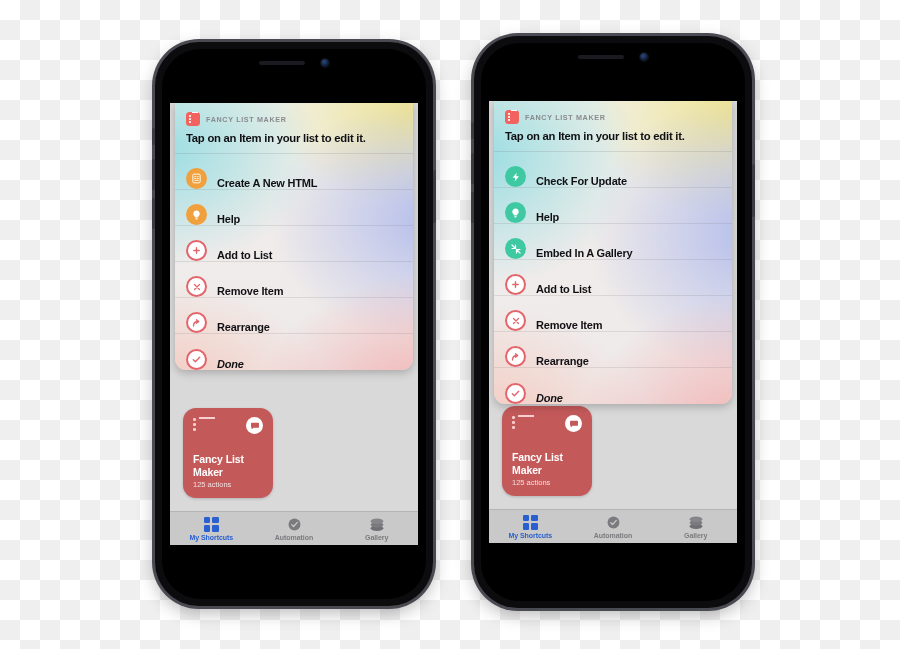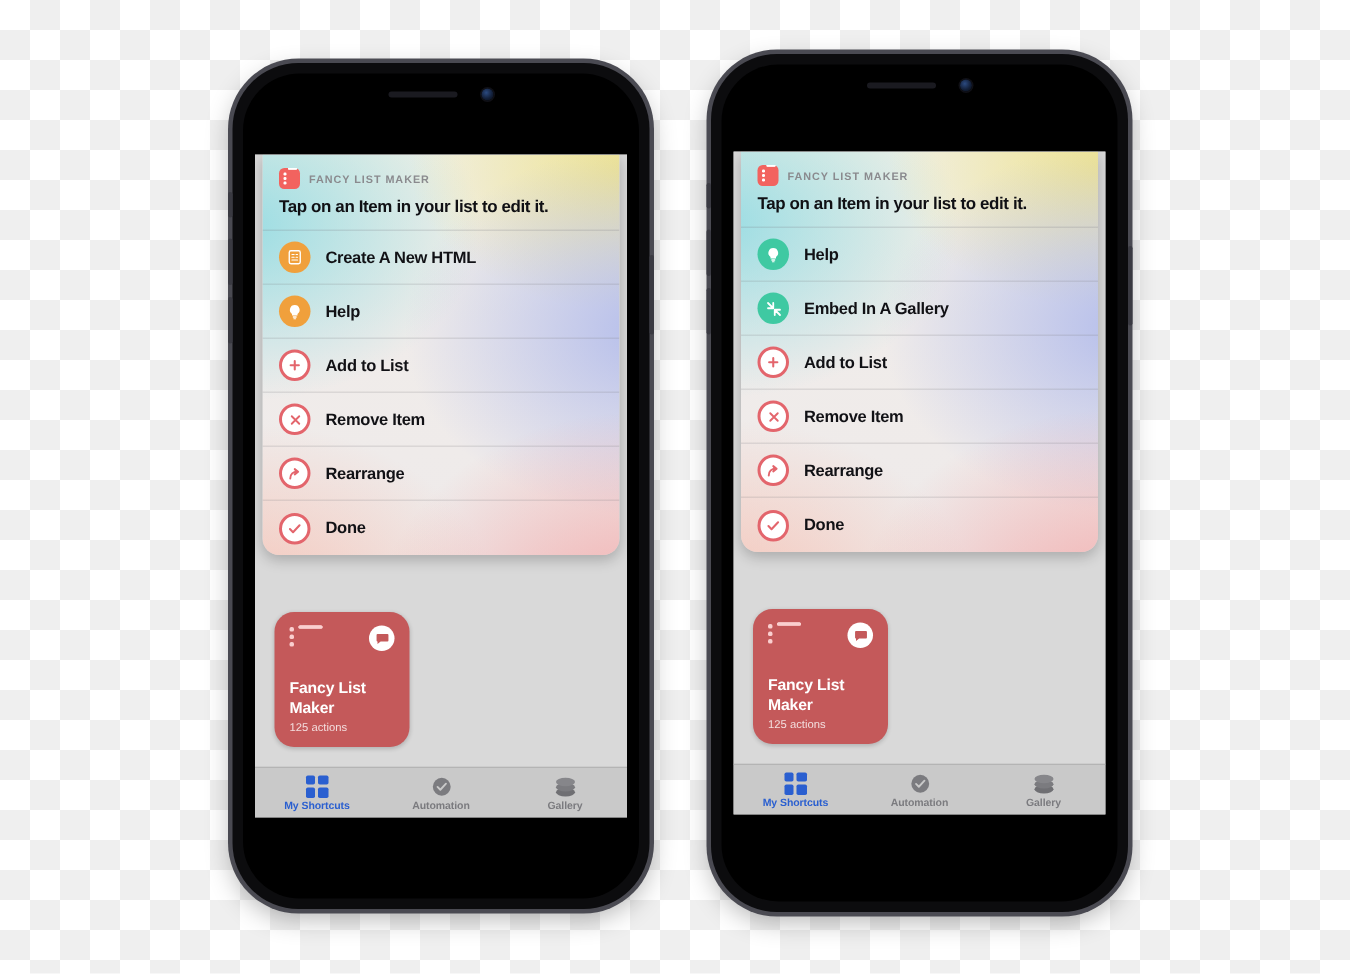--- a/index.html
+++ b/index.html
@@ -161,26 +161,26 @@
     font-size: 7.2px; letter-spacing: 0.65px; font-weight: 600;
     color: #8a8a8e; text-transform: uppercase;
   }
   .sheet-prompt {
     padding: 3px 11px 9px 11px;
     font-size: 11.3px; font-weight: 700; color: #101014;
     letter-spacing: -0.25px;
   }
   .sheet-list { border-top: 1px solid rgba(120,120,130,0.20); }
   .sheet-row {
-    display: flex; align-items: center; gap: 10px;
+    display: flex; align-items: flex-end; gap: 10px;
     padding: 0 11px;
     height: 36px;
     border-bottom: 1px solid rgba(120,120,130,0.18);
   }
-  .sheet-row:last-child { border-bottom: none; }
+  .sheet-row:last-child { border-bottom: none; font-style: italic; }
   .phone.right .sheet-row { height: 36px; }
   .row-label {
     font-size: 11px; font-weight: 700; color: #111115; letter-spacing: -0.2px;
   }
 
   
   .ico {
     width: 21px; height: 21px; border-radius: 50%; flex: none;
     display: flex; align-items: center; justify-content: center;
   }
@@ -406,20 +406,28 @@
                 <b></b>
                 <i></i>
                 <i></i>
                 <i></i>
             </span>
             <span class="sheet-appname">FANCY LIST MAKER</span>
           </div>
           <div class="sheet-prompt">Tap on an Item in your list to edit it.</div>
 
           <div class="sheet-list">
+            <div class="sheet-row">
+              <span class="ico green">
+                <svg width="10" height="12" viewBox="0 0 24 24" fill="#fff">
+                    <path d="M13.5 1.5L4 13.5h6l-1 9 10-12.5h-6.5z"></path>
+                  </svg>
+              </span>
+              <span class="row-label">Check For Update</span>
+            </div>
 
             <div class="sheet-row">
               <span class="ico green">
                 <svg width="11" height="12" viewBox="0 0 24 24" fill="#fff">
                     <path d="M12 2a7 7 0 0 0-4 12.8V17h8v-2.2A7 7 0 0 0 12 2z"></path>
                     <rect x="9" y="18.2" width="6" height="2" rx="1"></rect>
                     <rect x="10" y="21" width="4" height="1.6" rx="0.8"></rect>
                   </svg>
               </span>
               <span class="row-label">Help</span>

